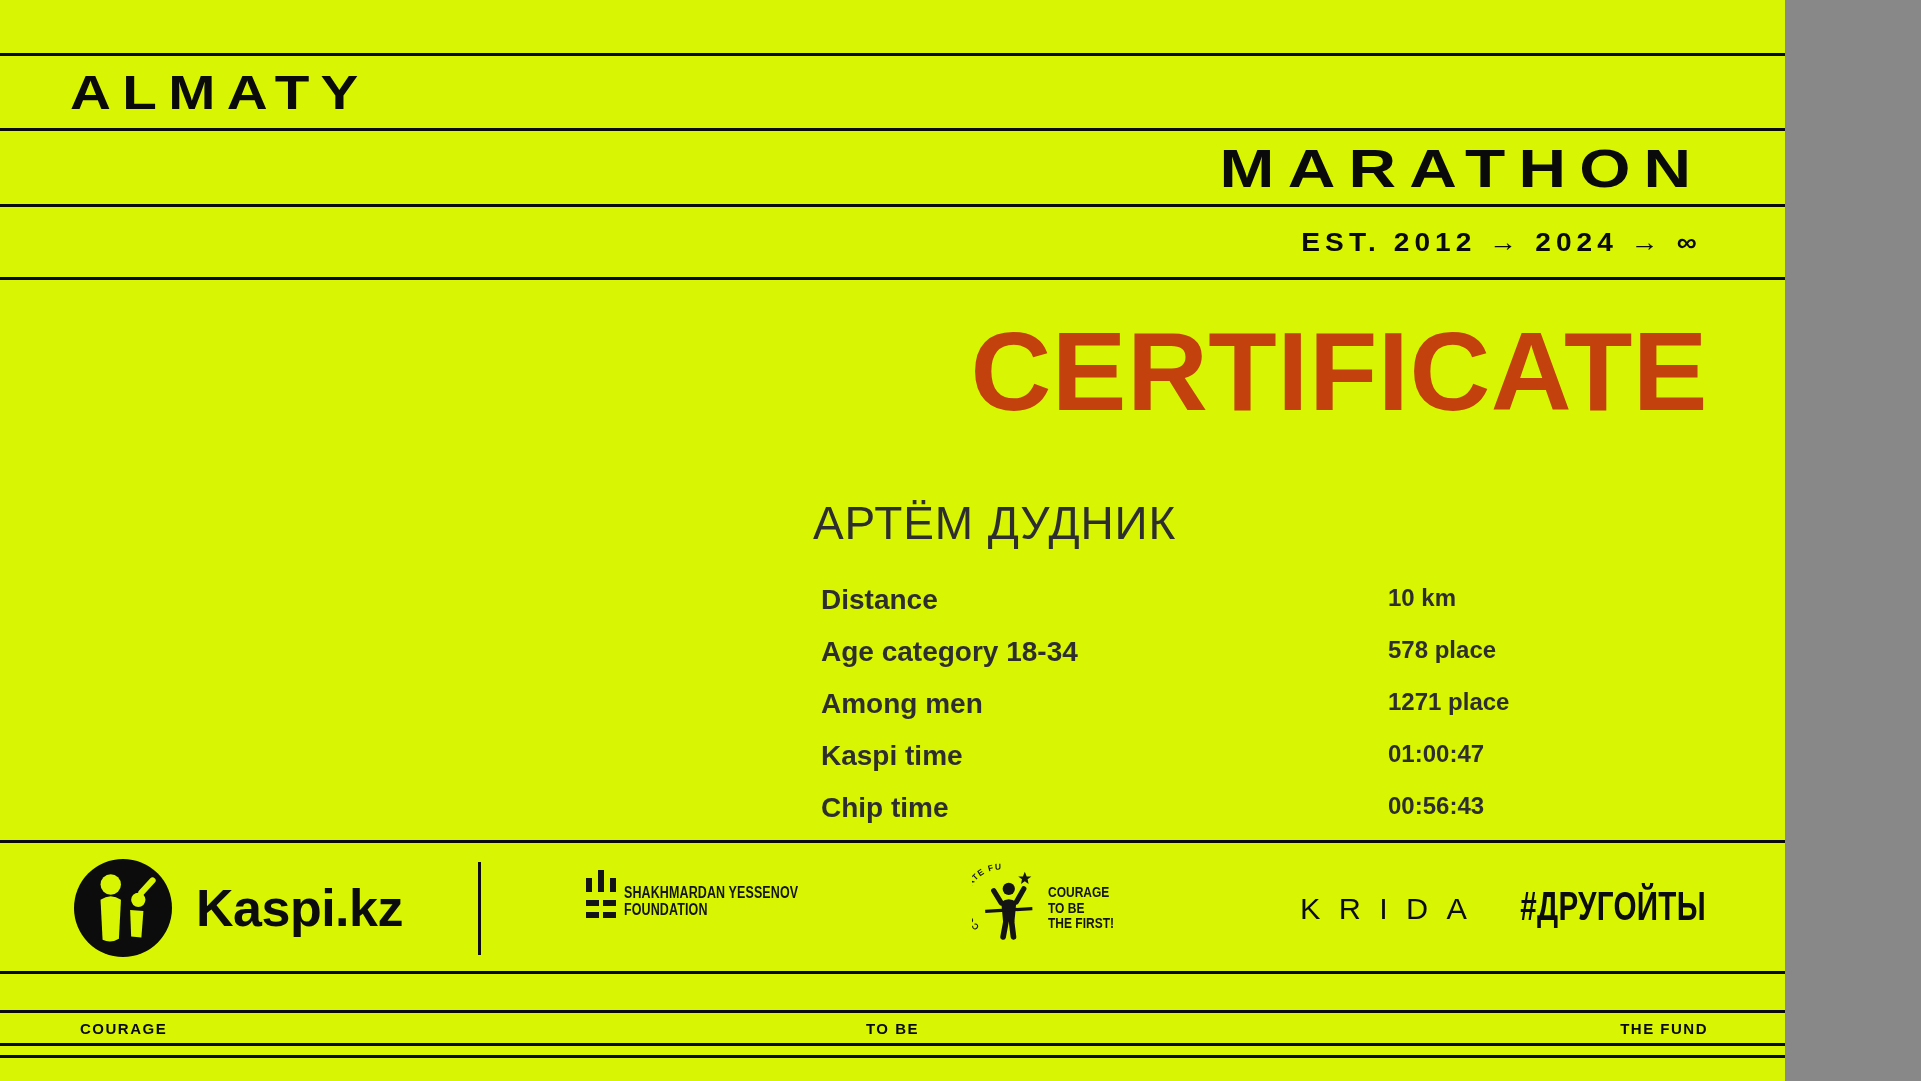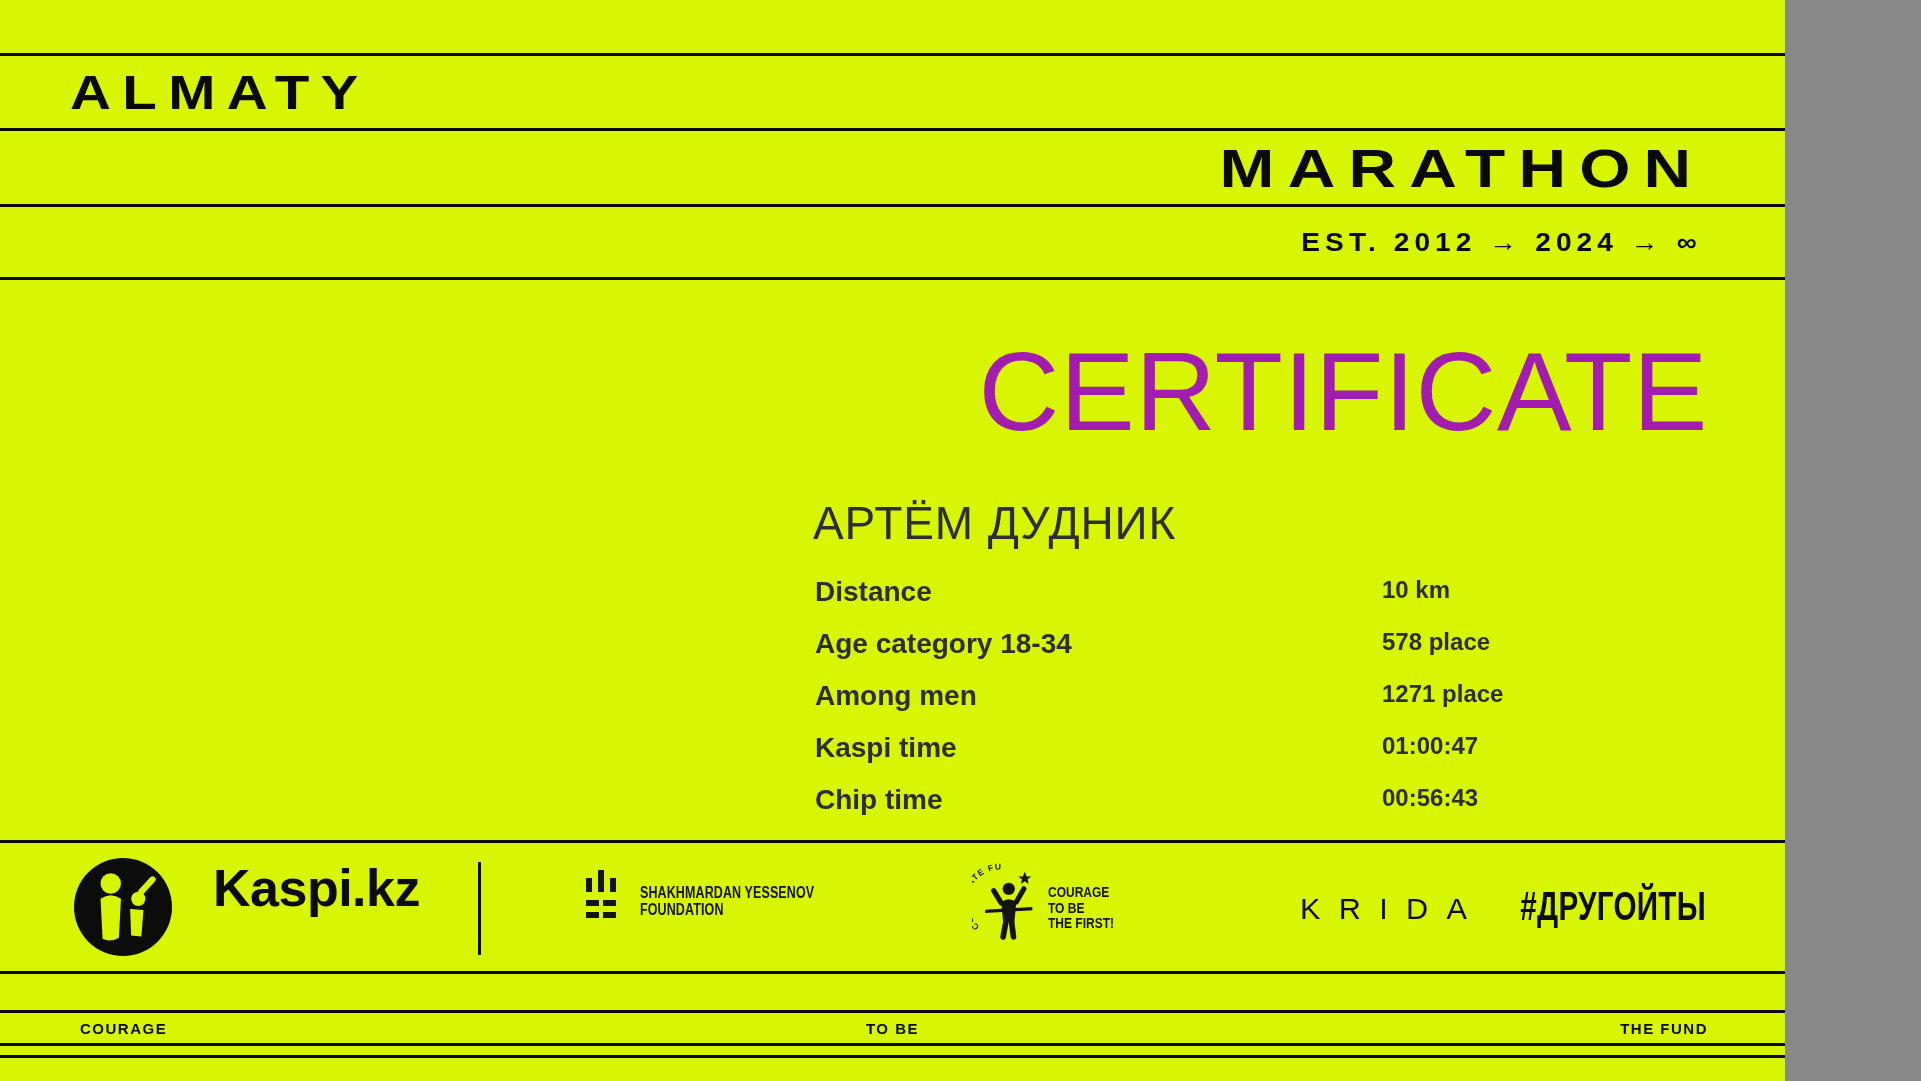--- a/index.html
+++ b/index.html
@@ -13,37 +13,37 @@
   .hl5{top:840px}.hl6{top:971px}.hl7{top:1010px}.hl8{top:1043px}.hl9{top:1055px}
 
   .band{position:absolute;display:flex;align-items:center;}
   .brand-top{left:70px;top:56px;height:72px;font-size:48px;font-weight:700;
     letter-spacing:.2em;transform:scaleX(1.18);transform-origin:left center;white-space:nowrap;}
   .brand-bottom{right:81px;top:131px;height:73px;font-size:54px;font-weight:700;
     letter-spacing:.2em;transform:scaleX(1.22);transform-origin:right center;white-space:nowrap;}
   .established{right:83px;top:207px;height:70px;font-size:26px;font-weight:600;
     letter-spacing:.18em;transform:scaleX(1.08);transform-origin:right center;white-space:nowrap;}
 
-  .cert-title{position:absolute;right:77px;top:336px;font-size:112px;font-weight:400;
-    letter-spacing:.5px;line-height:1;white-space:nowrap;color:#a21caf;}
+  .cert-title{position:absolute;right:77px;top:316px;font-size:112px;font-weight:700;
+    letter-spacing:.5px;line-height:1;white-space:nowrap;color:#c2410c;}
 
   .participant{position:absolute;left:813px;top:496px;font-size:46px;font-weight:400;
     letter-spacing:.02em;color:#2E2E2E;white-space:nowrap;}
 
   .results{position:absolute;left:813px;top:570px;width:800px;}
-  .result-row{position:absolute;left:2px;width:100%;height:34px;display:flex;}
+  .result-row{position:absolute;left:8px;width:100%;height:34px;display:flex;margin-top:8px;}
   .result-label{width:567px;font-size:28px;font-weight:600;color:#2E2E2E;white-space:nowrap;}
   .result-value{font-size:24px;font-weight:600;color:#2E2E2E;white-space:nowrap;}
   .r0{top:6px}.r1{top:58px}.r2{top:110px}.r3{top:162px}.r4{top:214px}
 
-  .kaspi{position:absolute;left:74px;top:858px;height:100px;display:flex;gap:41px;}
+  .kaspi{position:absolute;left:74px;top:858px;height:100px;display:flex;align-items:center;gap:24px;}
   .kaspi-name{font-size:52px;font-weight:700;letter-spacing:-.5px;color:#0C0C0C;}
   .vdivider{position:absolute;left:478px;top:862px;width:3px;height:93px;background:#0C0C0C;}
 
-  .yessenov{position:absolute;left:586px;top:870px;display:flex;gap:24px;align-items:flex-start;}
+  .yessenov{position:absolute;left:586px;top:870px;display:flex;gap:8px;align-items:flex-start;}
   .yessenov-text{margin-top:14px;font-size:16px;font-weight:700;line-height:17px;
     letter-spacing:.01em;transform:scaleX(.78);transform-origin:left top;color:#141414;white-space:nowrap;}
 
   .fund{position:absolute;left:972px;top:862px;display:flex;gap:10px;align-items:flex-start;}
   .fund-text{margin-top:22px;font-size:15px;font-weight:600;line-height:15.5px;
     transform:scaleX(.8);transform-origin:left top;color:#141414;white-space:nowrap;}
 
   .krida{position:absolute;left:1300px;top:892px;font-size:30px;font-weight:400;
     letter-spacing:.6em;transform:scaleX(1.02);transform-origin:left center;color:#0C0C0C;white-space:nowrap;}
 

